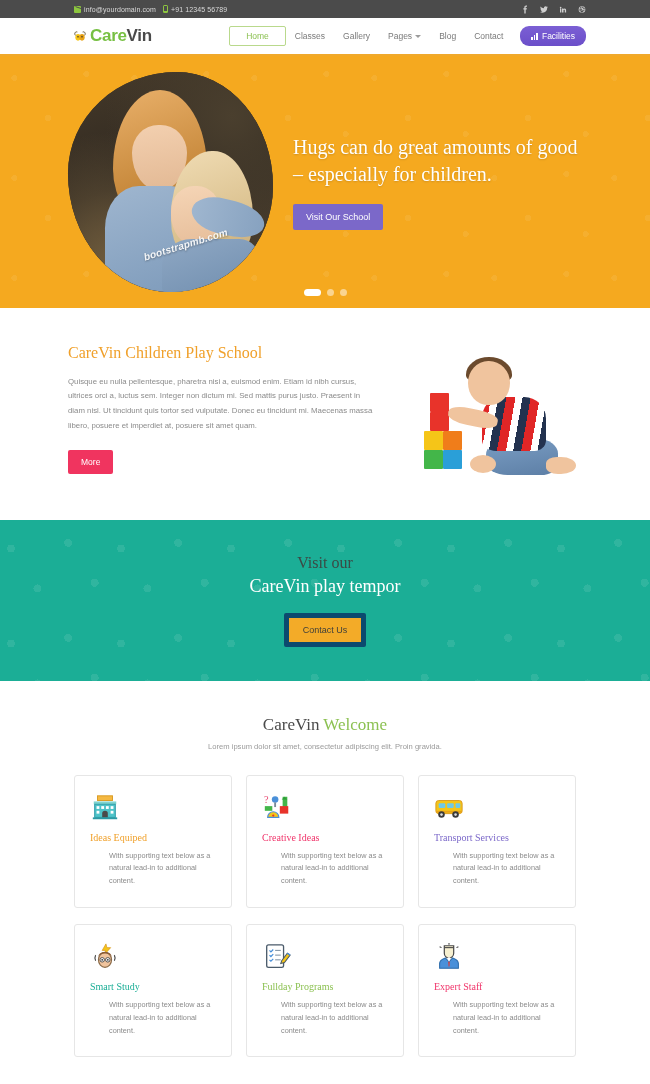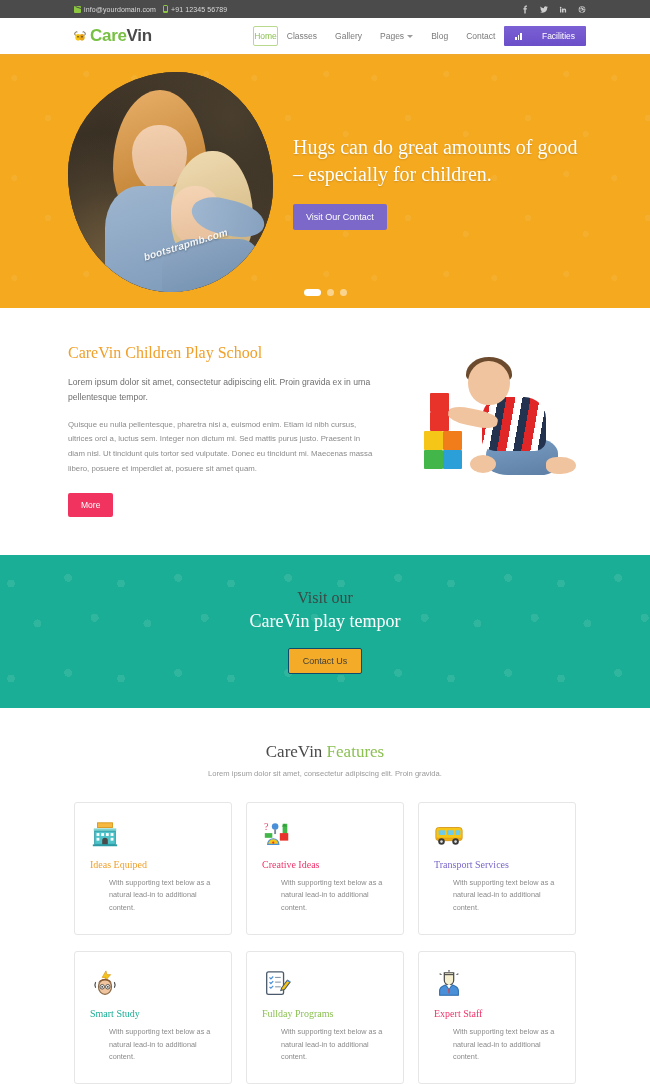--- a/index.html
+++ b/index.html
@@ -64,36 +64,37 @@
     color: #7a7a7a;
     padding: 5px 9px;
     text-decoration: none;
     display: flex; align-items: center; gap: 3px;
     white-space: nowrap;
   }
   .nav-item.active {
     color: #8cc152;
     border: 1px solid #b9d98c;
     border-radius: 2px;
-    padding: 4px 0;
+    padding: 4px 16px;
   }
   .caret {
     width: 0; height: 0;
     border-left: 3px solid transparent;
     border-right: 3px solid transparent;
     border-top: 3.5px solid #9b9b9b;
     display: inline-block;
   }
   .facilities-btn {
     background: linear-gradient(180deg,#7b5fd4,#6b4fc9);
     color: #fff;
     font-size: 8.5px;
     padding: 5px 11px;
-    border-radius: 1px;
-    display: flex; align-items: center; gap: 20px;
+    border-radius: 9px;
+    margin-left: 8px;
+    display: flex; align-items: center; gap: 4px;
     border: none; cursor: pointer;
     font-family: inherit;
   }
   .bars { display: flex; align-items: flex-end; gap: 1px; height: 7px; }
   .bars i { display: block; width: 1.5px; background: #fff; }
   .bars i:nth-child(1){ height: 3px; }
   .bars i:nth-child(2){ height: 5px; }
   .bars i:nth-child(3){ height: 7px; }
 
   
@@ -349,21 +350,21 @@
   .cta-l2 {
     font-family: "Liberation Serif", serif;
     font-size: 18px;
     color: #ffffff;
     font-weight: normal;
     line-height: 1.35;
     margin-bottom: 14px;
   }
   .cta-btn {
     background: #f3ab28;
-    border: 1px solid #0c4a6e;
+    border: 5px solid #0c4a6e;
     color: #40403a;
     font-size: 9px;
     padding: 7px 14px;
     border-radius: 2px;
     cursor: pointer;
     font-family: inherit;
   }
 
   
   .features { background: #fff; padding: 34px 0 36px; text-align: center; }
@@ -496,33 +497,32 @@
           <div class="girl-b-hair"></div>
           <div class="girl-b-face"></div>
           <div class="girl-b-body"></div>
           <div class="arm"></div>
         </div>
         <div class="watermark">bootstrapmb.com</div>
       </div>
     </div>
     <div class="hero-copy">
       <h1 class="hero-title">Hugs can do great amounts of good – especially for children.</h1>
-      <button class="hero-btn">Visit Our Contact</button>
+      <button class="hero-btn">Visit Our School</button>
     </div>
     <div class="hero-dots">
       <span class="dot active"></span>
       <span class="dot"></span>
       <span class="dot"></span>
     </div>
   </section>
 
   <section class="welcome">
     <div class="welcome-left">
       <h2 class="welcome-h2">CareVin Children Play School</h2>
-      <p class="welcome-lead">Lorem ipsum dolor sit amet, consectetur adipiscing elit. Proin gravida ex in urna pellentesque tempor.</p>
       <p class="welcome-body">Quisque eu nulla pellentesque, pharetra nisi a, euismod enim. Etiam id nibh cursus, ultrices orci a, luctus sem. Integer non dictum mi. Sed mattis purus justo. Praesent in diam nisl. Ut tincidunt quis tortor sed vulputate. Donec eu tincidunt mi. Maecenas massa libero, posuere et imperdiet at, posuere sit amet quam.</p>
       <button class="more-btn">More</button>
     </div>
     <div class="welcome-right">
       <div class="boy-scene">
         <div class="blk r1"></div>
           <div class="blk r2"></div>
         <div class="blk y1"></div>
           <div class="blk o1"></div>
         <div class="blk g1"></div>
@@ -541,21 +541,21 @@
   <section class="cta">
     <div class="cta-pattern"></div>
     <div class="cta-inner">
       <div class="cta-l1">Visit our</div>
       <div class="cta-l2">CareVin play tempor</div>
       <button class="cta-btn">Contact Us</button>
     </div>
   </section>
 
   <section class="features">
-    <h2 class="feat-title"><span>CareVin </span><span class="accent">Features</span></h2>
+    <h2 class="feat-title"><span>CareVin </span><span class="accent">Welcome</span></h2>
     <p class="feat-sub">Lorem ipsum dolor sit amet, consectetur adipiscing elit. Proin gravida.</p>
 
     <div class="grid">
 
       <div class="card">
         <div class="card-icon">
           <svg width="30" height="30" viewBox="0 0 32 32">
             <rect x="8" y="3" width="16" height="5" fill="#f5b942" stroke="#d99a20" stroke-width="1"></rect>
             <rect x="4" y="9" width="24" height="3" fill="#7fd4cf"></rect>
             <rect x="5" y="12" width="22" height="14" fill="#4ec3c9" stroke="#2a9aa5" stroke-width="1"></rect>

